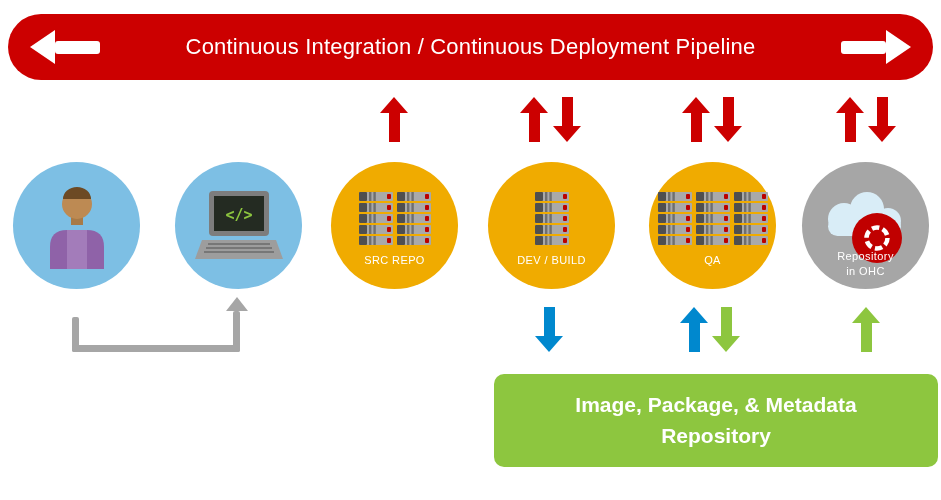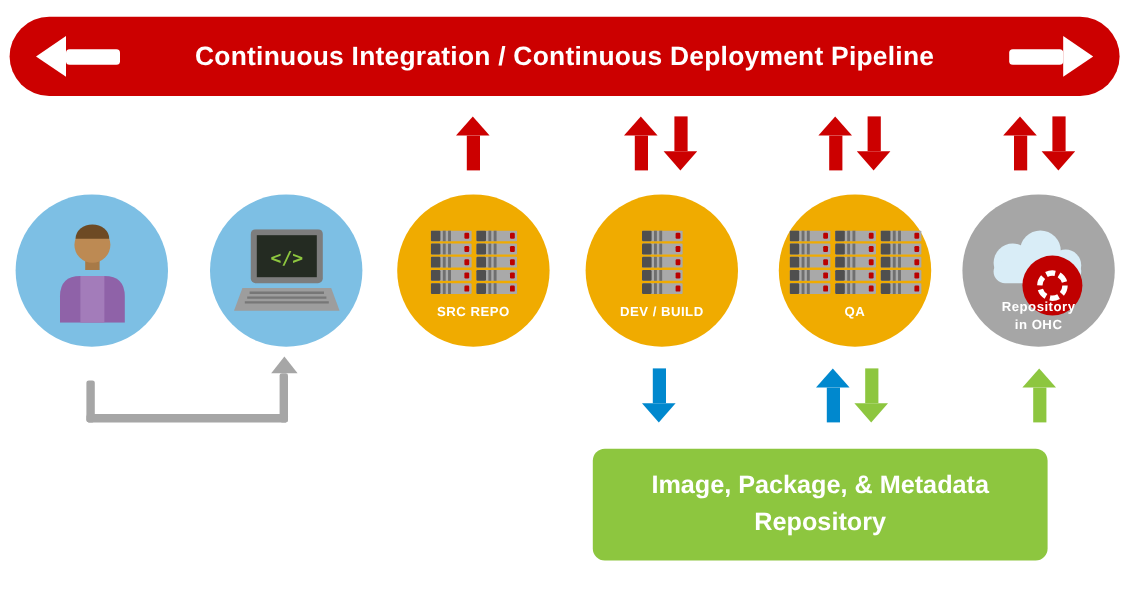--- a/index.html
+++ b/index.html
@@ -6,54 +6,54 @@
     --red:#cc0000; --orange:#f0ab00; --green:#8dc63f; --blue:#0088ce;
     --light_blue:#7dbfe4; --gray:#a6a6a6; --white:#ffffff;
   }
   *{box-sizing:border-box}
   body{margin:0;background:#fff;font-family:"Liberation Sans",sans-serif}
   .canvas{position:relative;width:941px;height:500px;background:#fff;overflow:hidden}
 
   
   .banner{position:absolute;left:8px;top:14px;width:925px;height:66px;border-radius:33px;
           background:var(--red);display:flex;align-items:center;justify-content:center}
-  .banner-title{color:var(--white);font-weight:700;font-size:22px;letter-spacing:.2px}
+  .banner-title{color:var(--white);font-weight:400;font-size:22px;letter-spacing:.2px}
   .banner-arrow{position:absolute;top:50%;transform:translateY(-50%);display:flex;align-items:center}
   .banner-arrow.left{left:22px}
   .banner-arrow.right{right:22px}
   .b-shaft{width:45px;height:13px;background:#fff;border-radius:3px}
   .b-head-left{width:0;height:0;border-top:17px solid transparent;border-bottom:17px solid transparent;border-right:25px solid #fff}
   .b-head-right{width:0;height:0;border-top:17px solid transparent;border-bottom:17px solid transparent;border-left:25px solid #fff}
 
   
   .node{position:absolute;top:162px;width:127px;height:127px;border-radius:50%;
         display:flex;align-items:center;justify-content:center}
   .node-blue{background:var(--light_blue)}
   .node-orange{background:var(--orange)}
   .node-gray{background:var(--gray)}
   .icon{display:block}
   .lift{margin-bottom:14px}
   .node-label{position:absolute;left:0;right:0;bottom:22px;text-align:center;color:#fff;
-              font-weight:700;font-size:11px;letter-spacing:.4px;line-height:1.3;white-space:pre-line}
+              font-weight:400;font-size:11px;letter-spacing:.4px;line-height:1.3;white-space:pre-line}
   .node-label.two-line{bottom:11px}
 
   
   .v-arrow{position:absolute;display:flex;flex-direction:column;align-items:center}
   .v-arrow span{display:block}
   .shaft{width:11px;height:29px;background:currentColor}
   .head-up{width:0;height:0;border-left:14px solid transparent;border-right:14px solid transparent;border-bottom:16px solid currentColor}
   .head-down{width:0;height:0;border-left:14px solid transparent;border-right:14px solid transparent;border-top:16px solid currentColor}
   .red{color:var(--red)} .blue{color:var(--blue)} .green{color:var(--green)}
 
   
   .conn{position:absolute;background:var(--gray);border-radius:2px}
   .conn-head{position:absolute;width:0;height:0;border-left:11px solid transparent;border-right:11px solid transparent;border-bottom:14px solid var(--gray)}
 
   
-  .repo-box{position:absolute;left:494px;top:374px;width:379px;height:93px;border-radius:10px;
+  .repo-box{position:absolute;left:494px;top:374px;width:444px;height:93px;border-radius:10px;
             background:var(--green);display:flex;align-items:center;justify-content:center}
   .repo-label{color:#fff;font-weight:700;font-size:21px;line-height:1.45;text-align:center;white-space:pre-line}
 </style>
 </head>
 <body>
 
 <div class="canvas">
 
   <svg width="0" height="0" style="position:absolute" aria-hidden="true">
     <defs>

